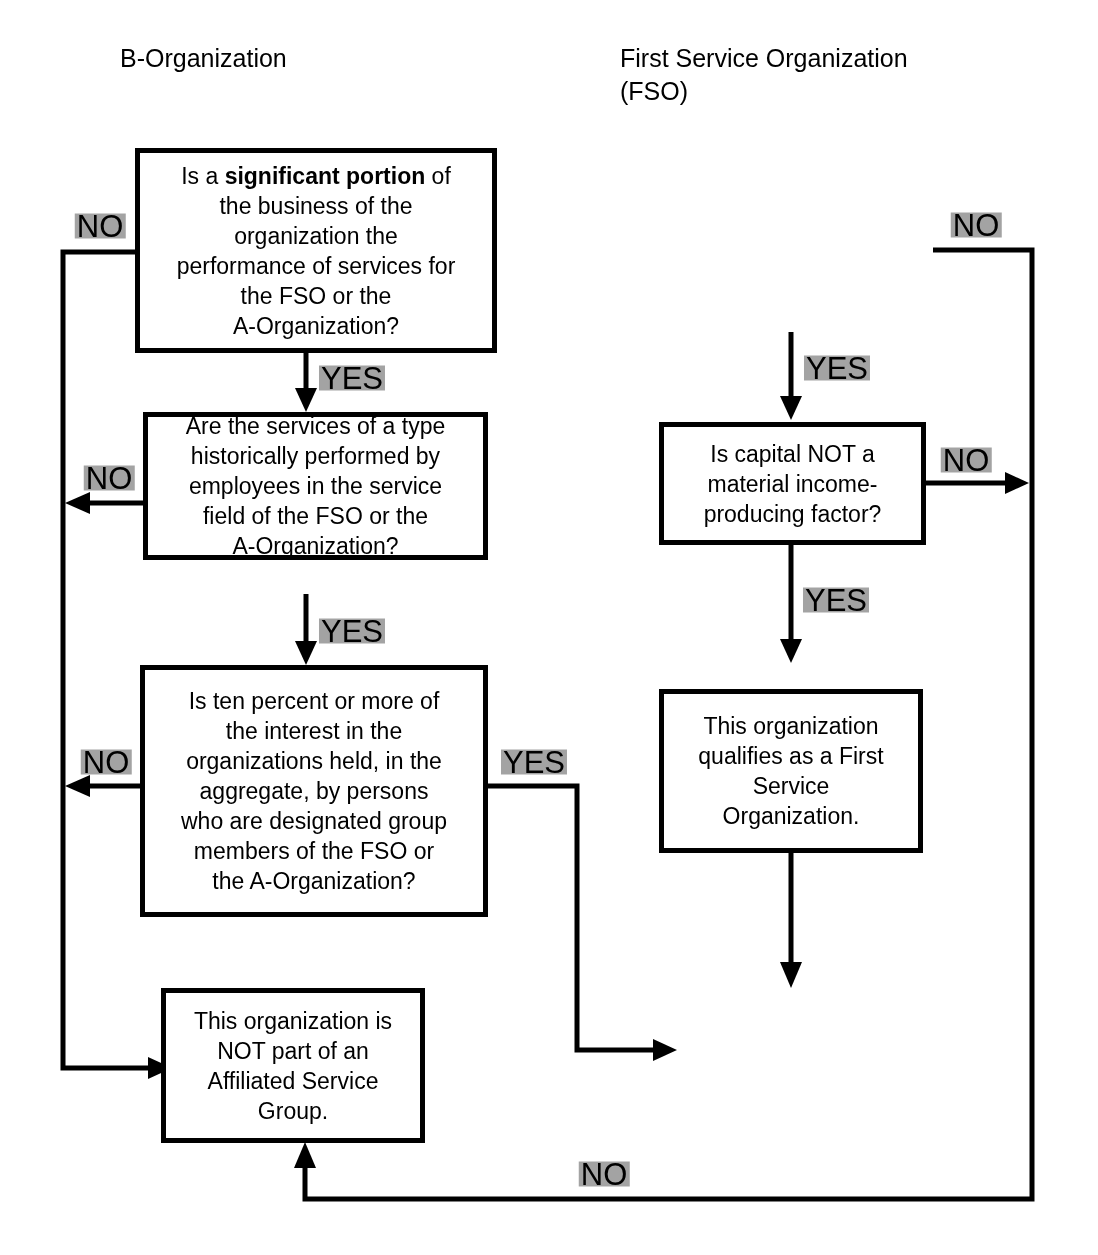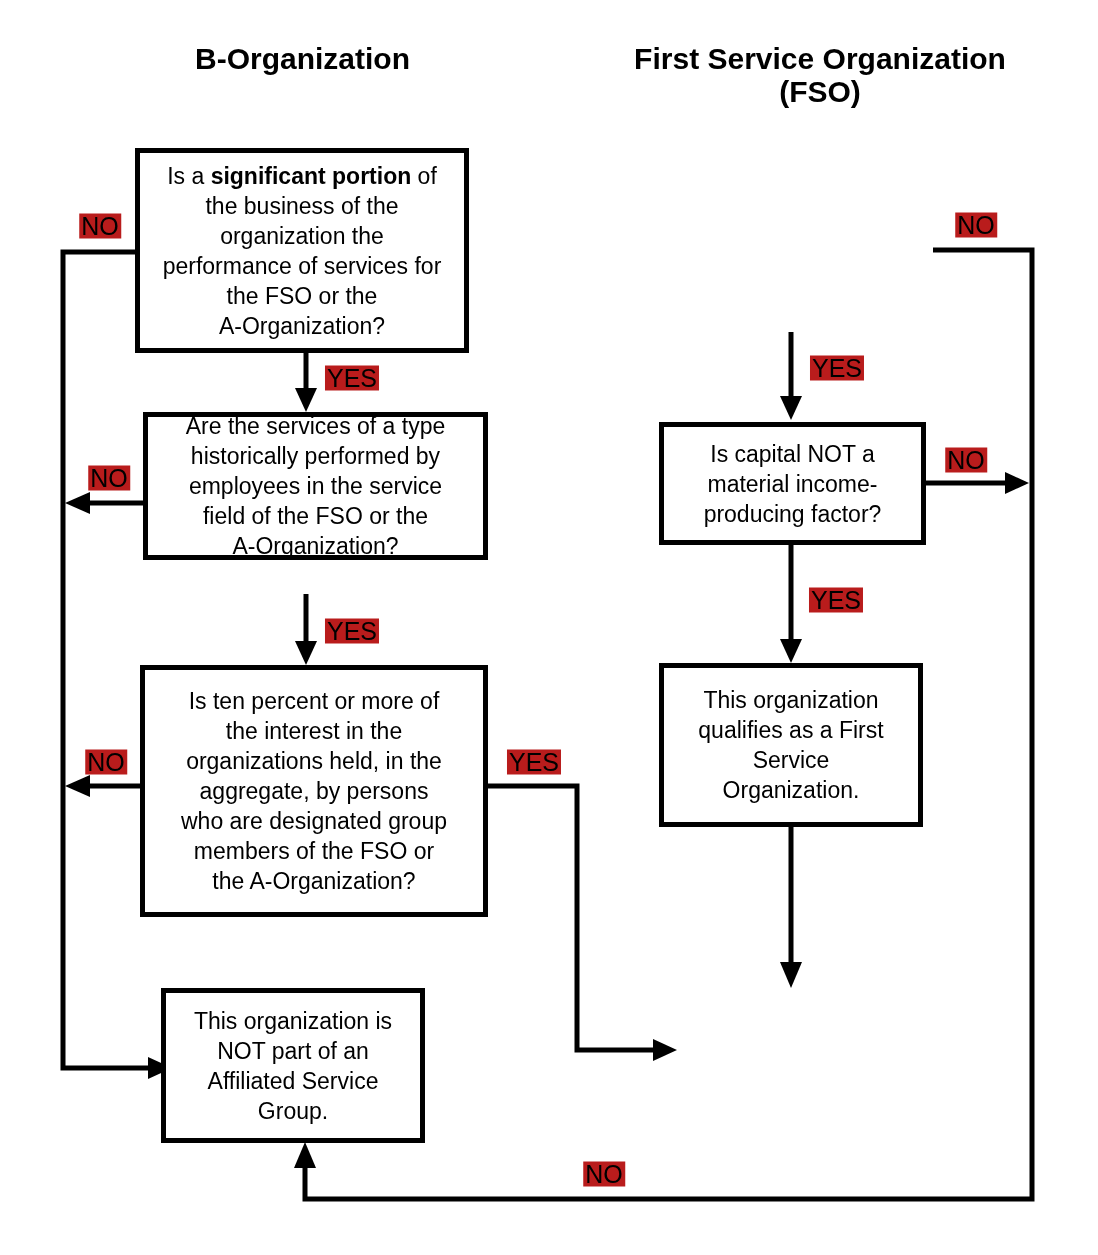--- a/index.html
+++ b/index.html
@@ -11,57 +11,57 @@
     position: relative;
     width: 1098px;
     height: 1255px;
     background: #ffffff;
     font-family: "Liberation Sans", sans-serif;
     color: #000000;
     overflow: hidden;
   }
   .col-header {
     position: absolute;
-    text-align: center;
-    font-weight: bold;
-    font-size: 30px;
+    text-align: left;
+    font-weight: normal;
+    font-size: 25px;
     line-height: 33px;
     white-space: pre-line;
   }
   #hdr-left  { left: 120px; top: 42px; width: 365px; }
   #hdr-right { left: 620px; top: 42px; width: 400px; }
   .fbox {
     position: absolute;
     box-sizing: border-box;
     border: 5px solid #000000;
     background: #ffffff;
     display: flex;
     align-items: center;
     justify-content: center;
     text-align: center;
     font-size: 23px;
     line-height: 30px;
     white-space: pre-line;
     z-index: 2;
   }
   .fbox .seg-bold { font-weight: bold; }
-  #box-b1 { left: 135px; top: 148px; width: 334px; height: 205px; }
+  #box-b1 { left: 135px; top: 148px; width: 362px; height: 205px; }
   #box-b2 { left: 143px; top: 412px; width: 345px; height: 148px; }
   #box-b3 { left: 140px; top: 665px; width: 348px; height: 252px; }
   #box-b4 { left: 161px; top: 988px; width: 264px; height: 155px; }
   #box-f1 { left: 649px; top: 180px; width: 284px; height: 152px; }
   #box-f2 { left: 659px; top: 422px; width: 267px; height: 123px; }
-  #box-f3 { left: 659px; top: 663px; width: 264px; height: 164px; }
+  #box-f3 { left: 659px; top: 689px; width: 264px; height: 164px; }
   #box-f4 { left: 679px; top: 988px; width: 223px; height: 132px; }
   .edge-label {
     position: absolute;
     transform: translate(-50%, -50%);
-    font-size: 25px;
+    font-size: 31px;
     line-height: 25px;
-    background: #b91c1c;
+    background: #a3a3a3;
     padding: 0 2px;
     z-index: 3;
   }
   #lbl-no-b1  { left: 100px;  top: 226px; }
   #lbl-no-b2  { left: 109px;  top: 478px; }
   #lbl-no-b3  { left: 106px;  top: 762px; }
   #lbl-yes-b1 { left: 352px;  top: 378px; }
   #lbl-yes-b2 { left: 352px;  top: 631px; }
   #lbl-yes-b3 { left: 534px;  top: 762px; }
   #lbl-no-f1  { left: 976px;  top: 225px; }

